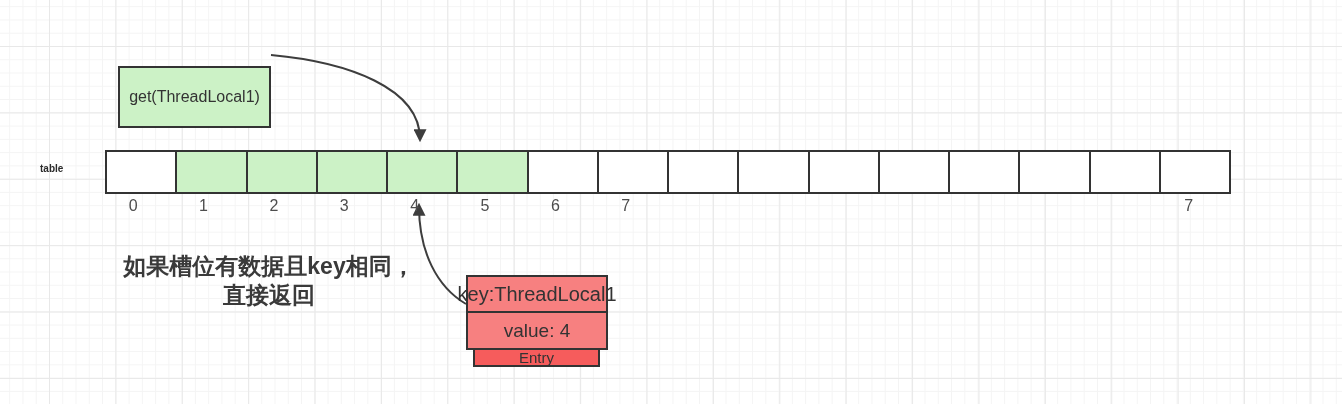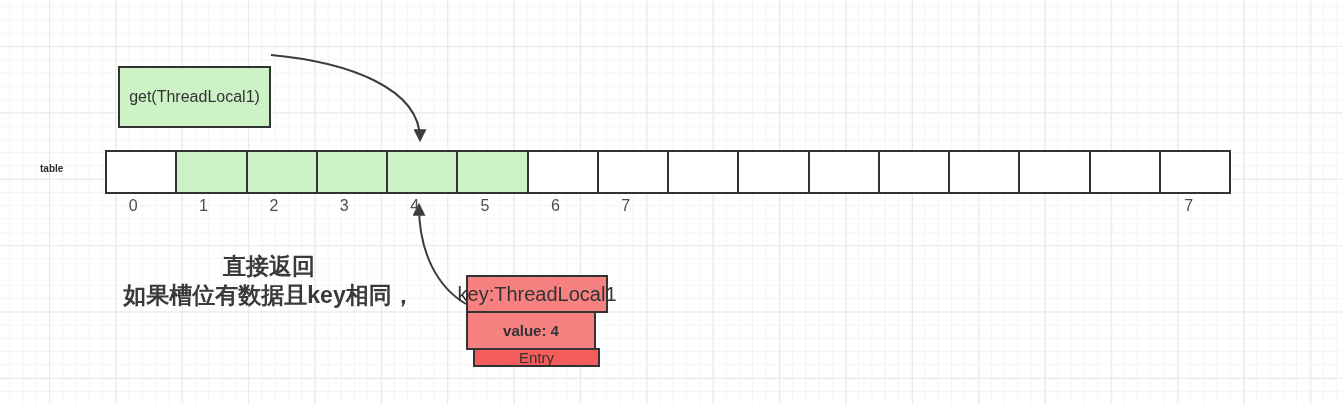--- a/index.html
+++ b/index.html
@@ -93,24 +93,23 @@
     color: #3a3a3a;
   }
   .entry-key {
     left: 466px; top: 275px;
     width: 142px; height: 38px;
     background: var(--salmon, #f78080);
     font-size: 20px;
   }
   .entry-value {
     left: 466px; top: 311px;
-    width: 130px; height: 39px;
+    width: 142px; height: 39px;
     background: var(--salmon, #f78080);
-    font-size: 15px;
-    font-weight: bold;
+    font-size: 19px;
   }
   .entry-title {
     left: 473px; top: 348px;
     width: 127px; height: 19px;
     background: var(--red, #f65c5c);
     font-size: 15px;
   }
 </style>
 </head>
 <body>
@@ -165,22 +164,22 @@
       <div class="slot-label"></div>
       <div class="slot-label"></div>
       <div class="slot-label"></div>
       <div class="slot-label"></div>
       <div class="slot-label"></div>
       <div class="slot-label"></div>
       <div class="slot-label">7</div>
     </div>
 
   <div class="note">
+    <div>如果槽位有数据且key相同，</div>
     <div>直接返回</div>
-    <div>如果槽位有数据且key相同，</div>
   </div>
 
   <div class="box entry-key">
     <span>key:ThreadLocal1</span>
   </div>
   <div class="box entry-value">
     <span>value: 4</span>
   </div>
   <div class="box entry-title">
     <span>Entry</span>

